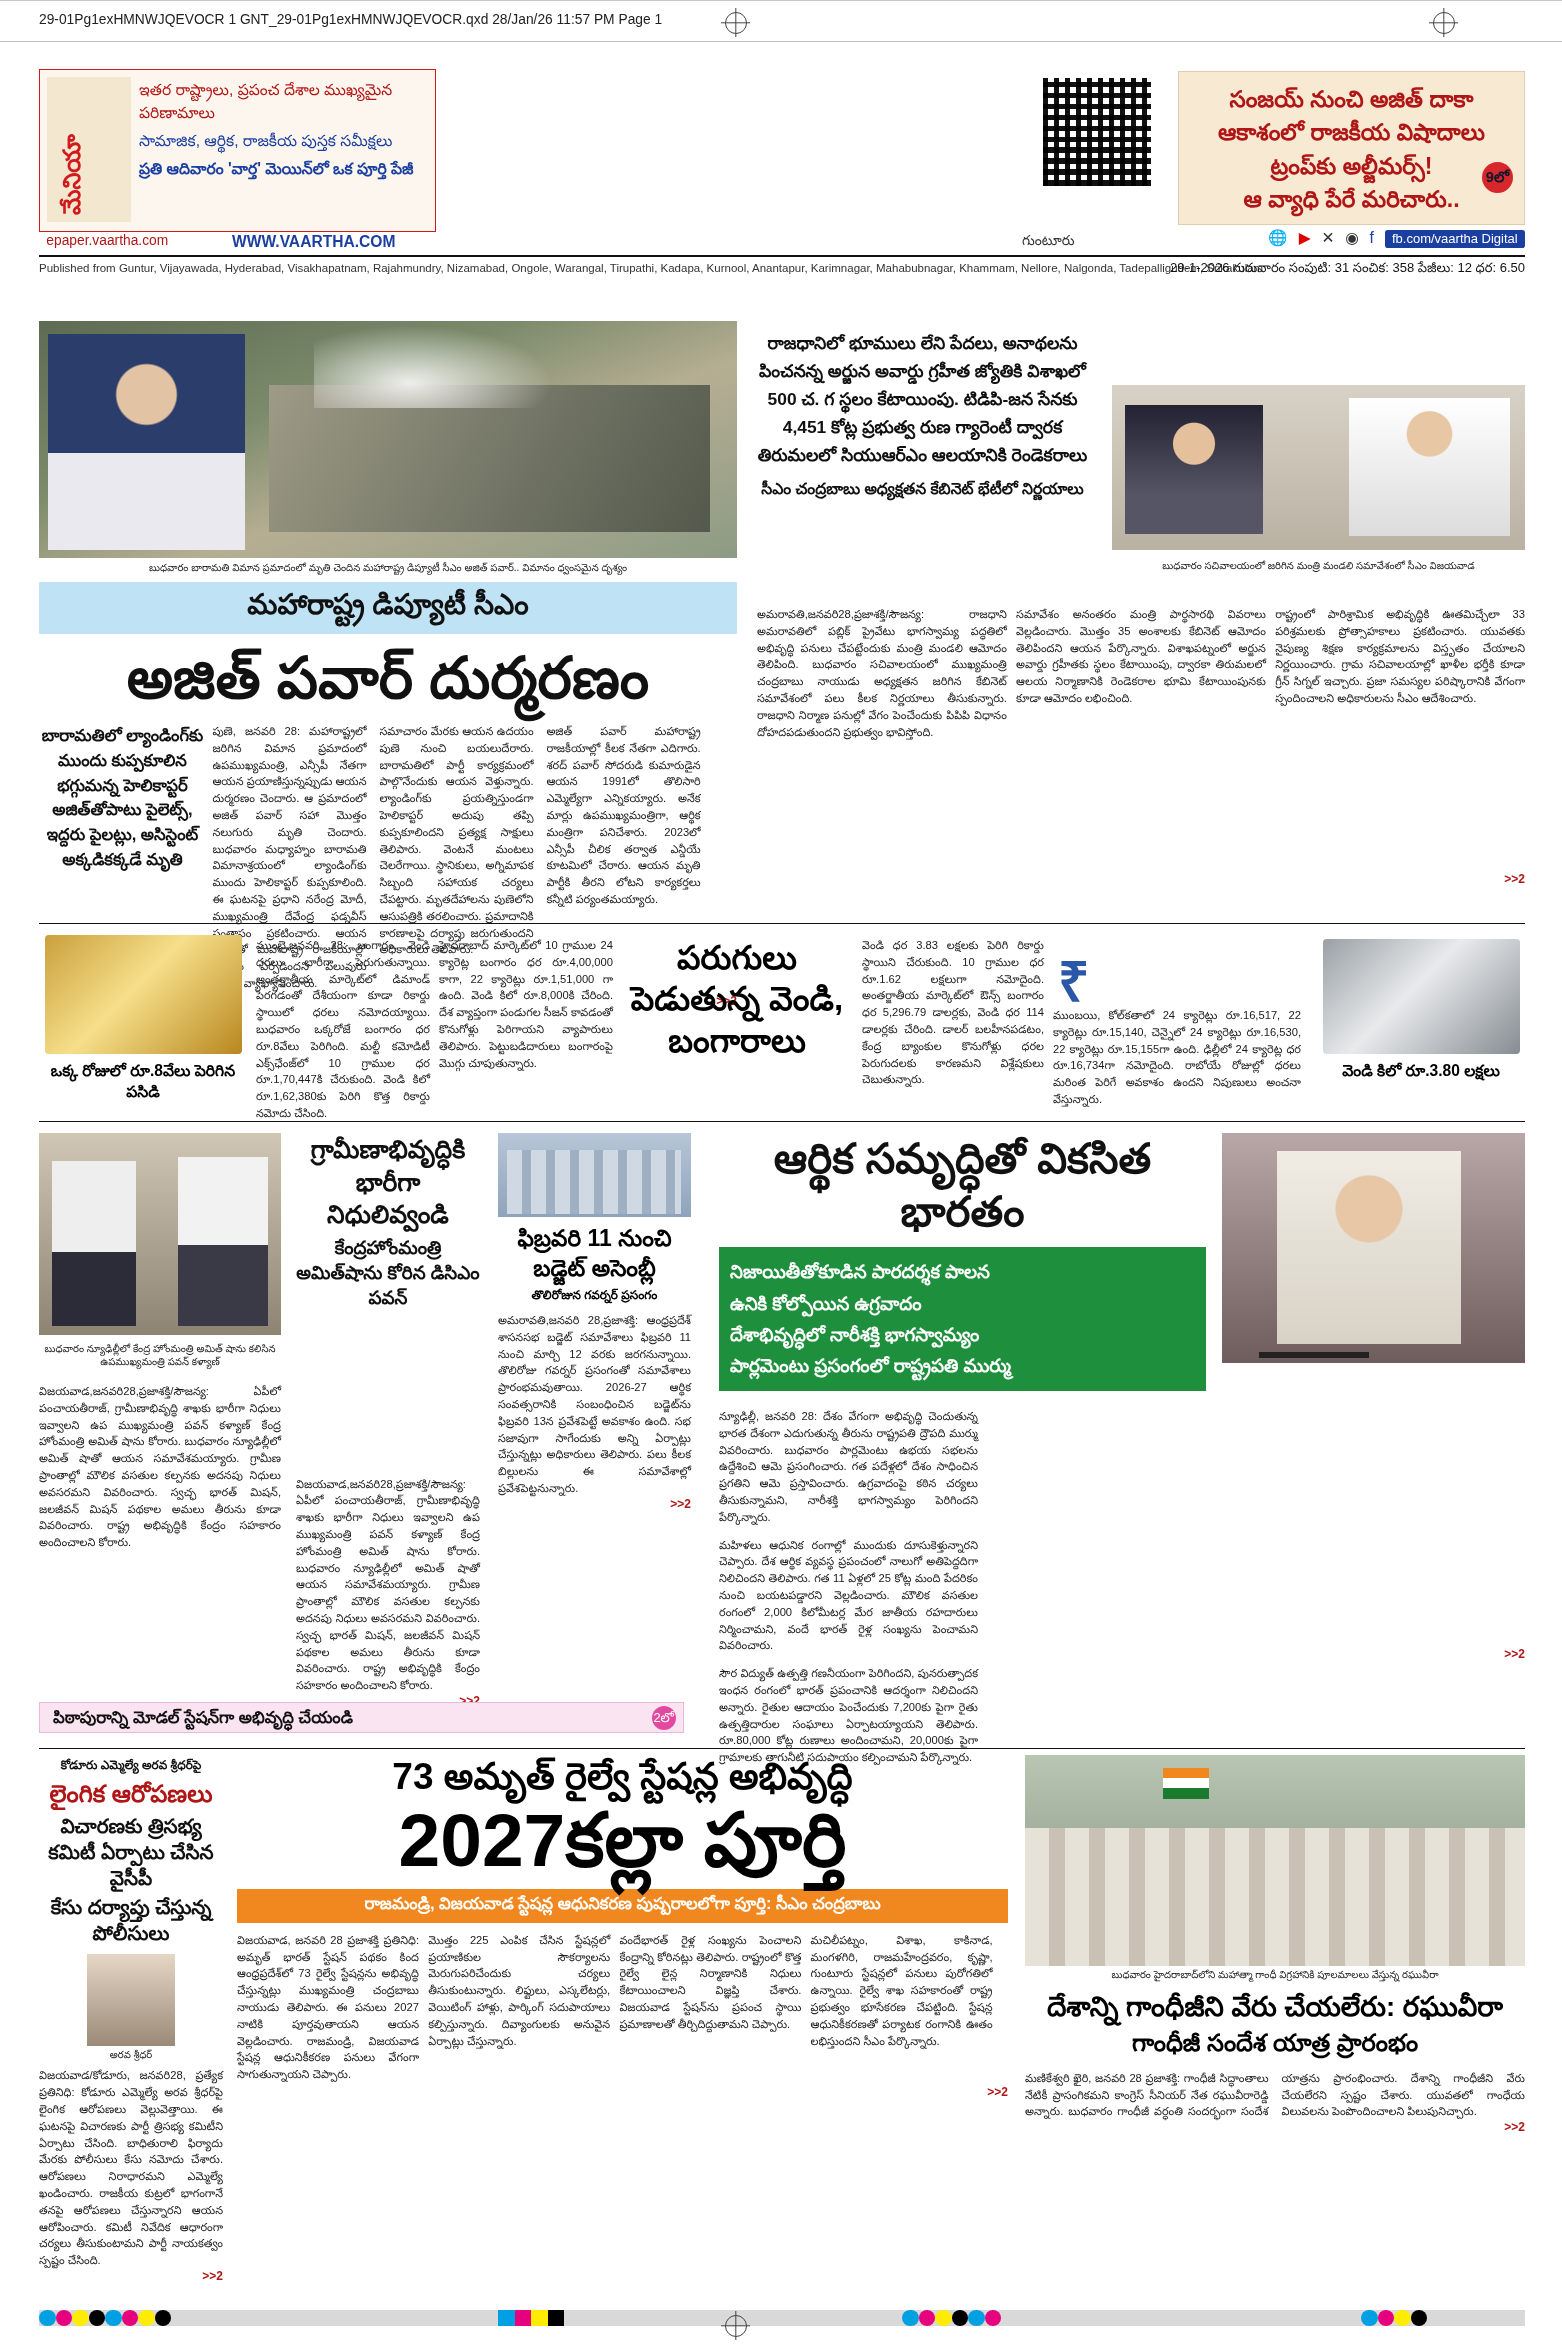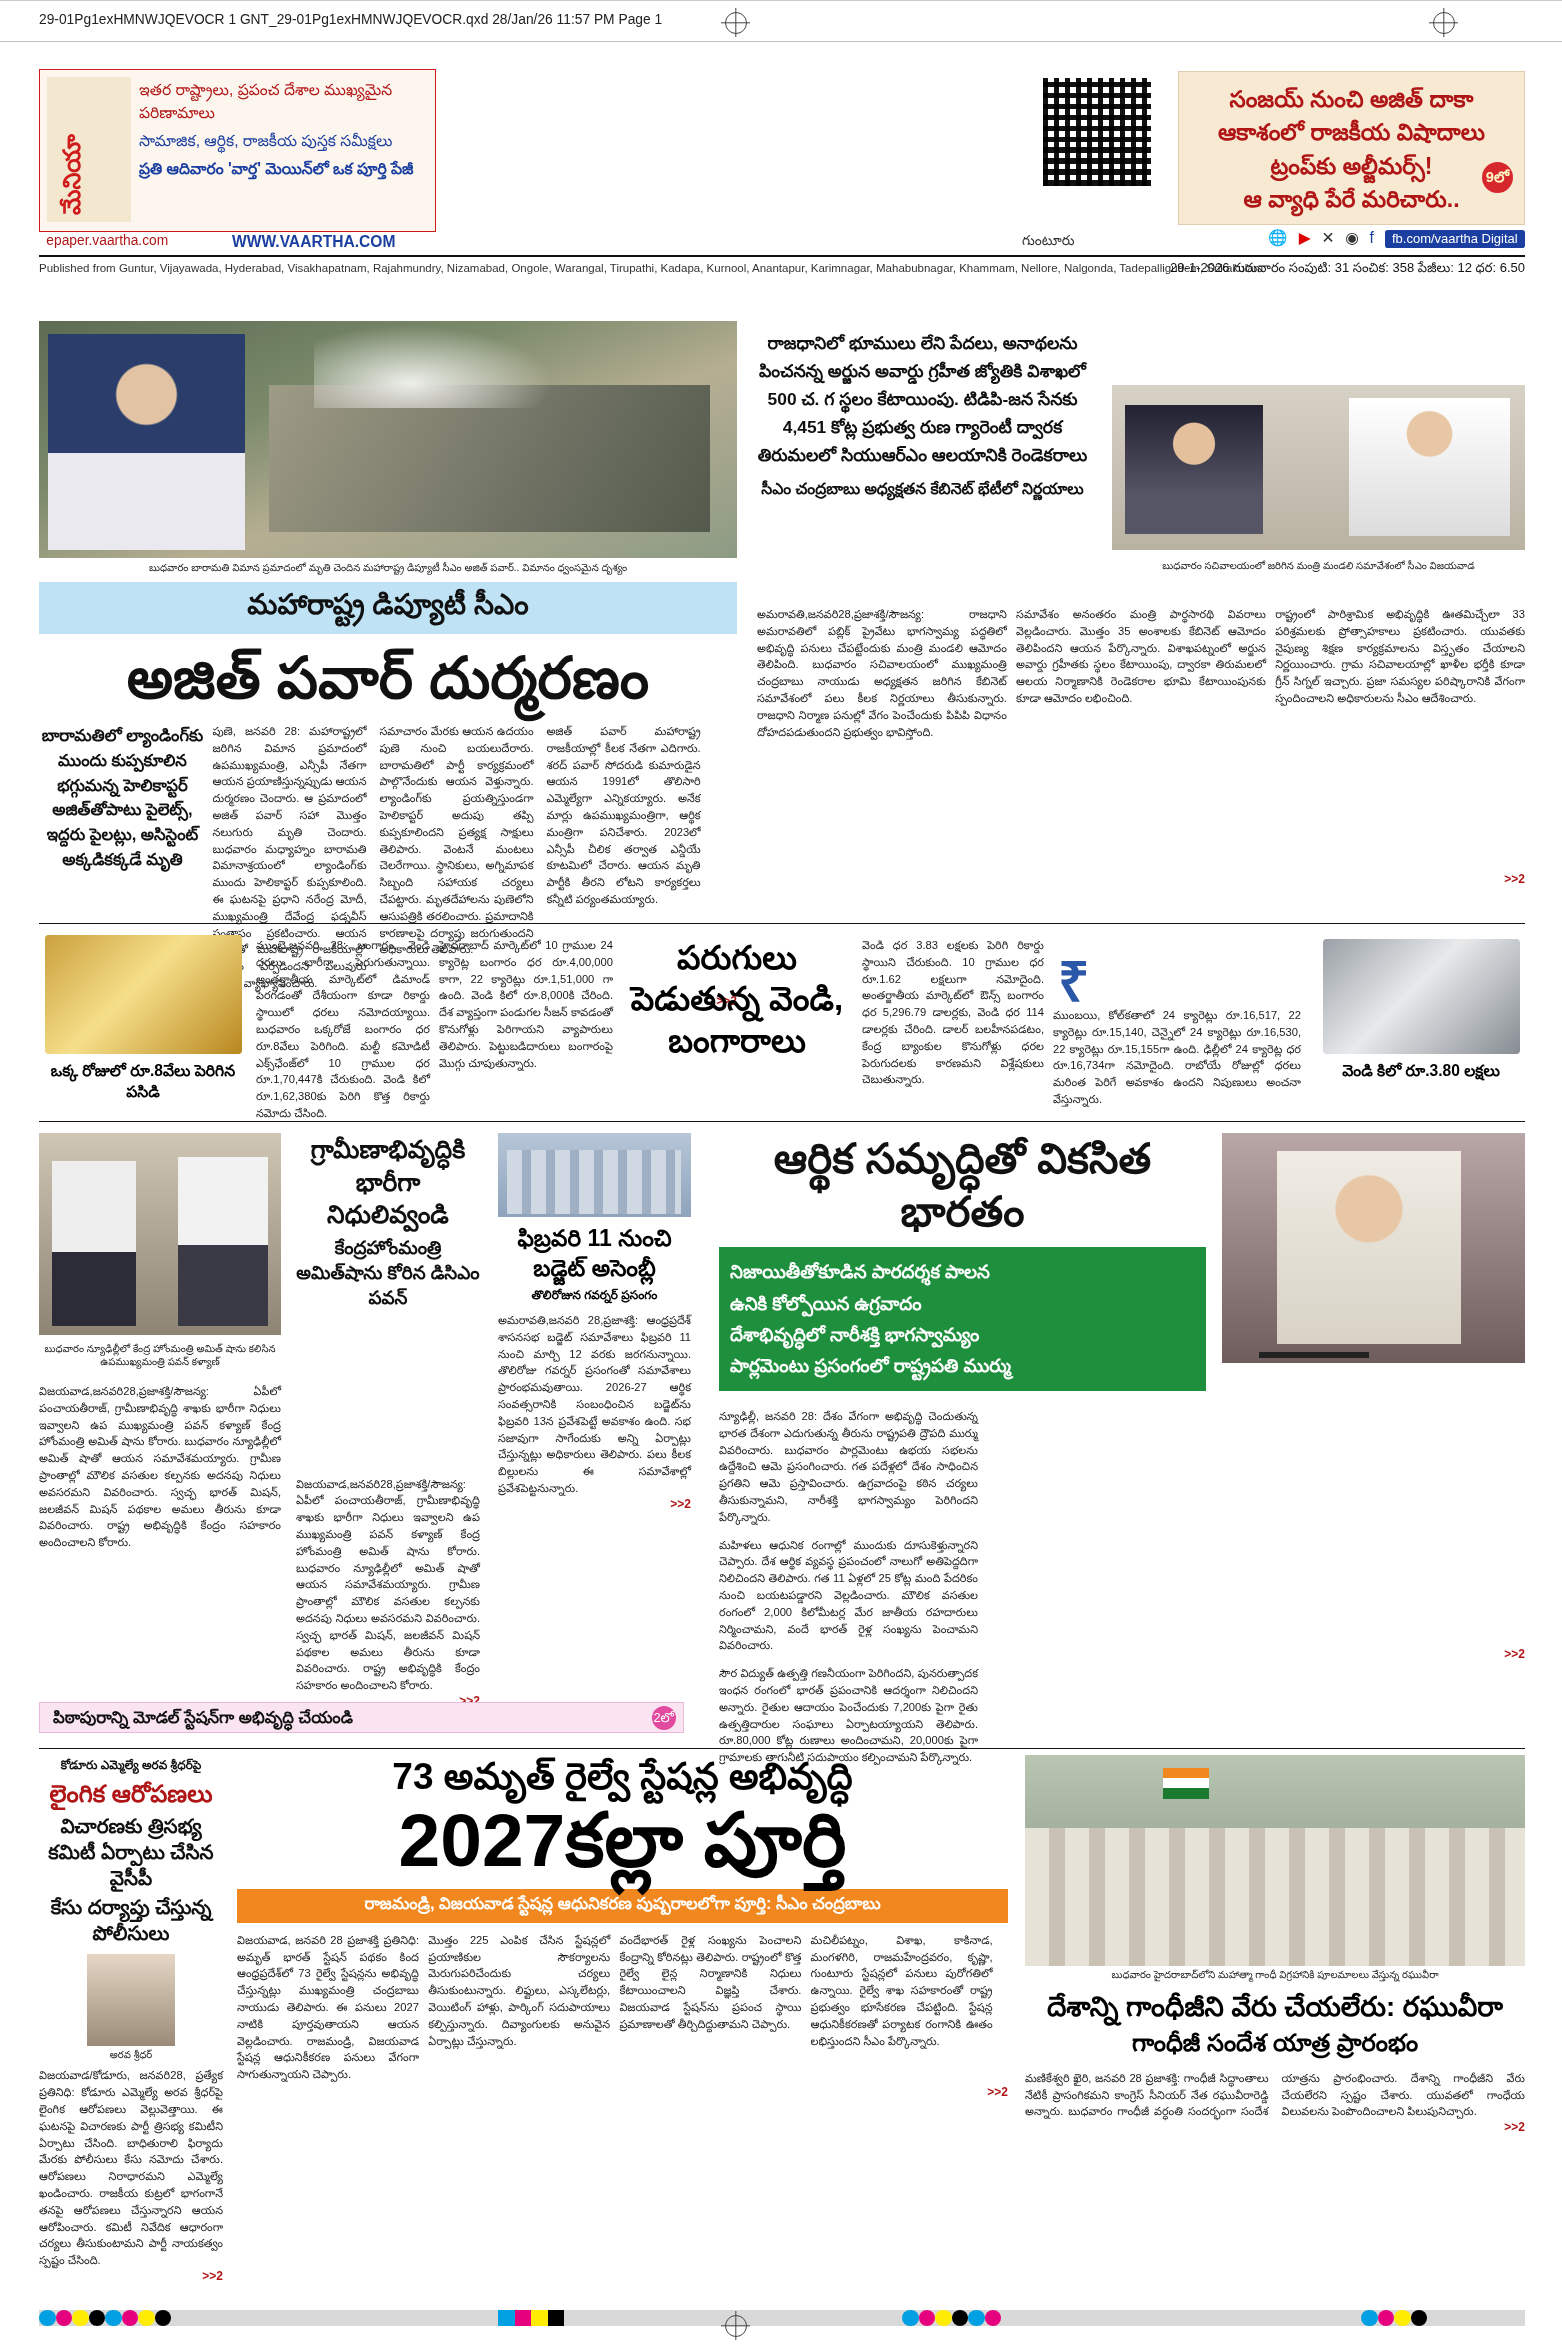--- a/index.html
+++ b/index.html
@@ -25,21 +25,21 @@
   .mh-title{position:absolute;left:418px;top:16.5px;width:569px;text-align:center;}
   .mh-tag{font-size:18.4px;color:#b01616;letter-spacing:0.9px;}
   .mh-logo{font-size:118px;line-height:108px;color:#2d2fa6;font-weight:bold;font-family:"Liberation Serif",serif;}
   .bird{position:absolute;left:514px;top:9.2px;width:110px;height:55px;}
   .qr{position:absolute;left:1001px;top:26px;width:108px;height:108px;background:
       repeating-linear-gradient(90deg,#111 0 5.5px,#fff 5.5px 11px),
       repeating-linear-gradient(0deg,#111 0 5.5px,transparent 5.5px 11px);
       background-blend-mode:multiply;border:3.7px solid #fff;}
   .promo{position:absolute;left:1139px;top:22px;width:347px;height:154px;background:#f7e9d2;border:0.9px solid #e0cdb0;text-align:center;padding-top:11px;box-sizing:border-box;}
   .promo div{color:#b01616;font-size:23px;line-height:1.45;font-weight:bold;}
-  .promo .pg{position:absolute;right:11px;bottom:31px;width:31px;height:31px;border-radius:50%;background:#d6272d;color:#fef9c3;font-size:14.7px;line-height:31px;}
+  .promo .pg{position:absolute;right:11px;bottom:31px;width:31px;height:31px;border-radius:50%;background:#d6272d;color:#0f172a;font-size:14.7px;line-height:31px;}
   .mh-bottom{position:absolute;left:0;top:184px;width:100%;font-size:13.8px;color:#b01616;}
   .mh-bottom .ep{position:absolute;left:7.3px;top:0;}
   .mh-bottom .www{position:absolute;left:193px;top:0;color:#1b3fa0;font-weight:bold;font-size:15.6px;}
   .mh-bottom .city{position:absolute;left:983px;top:0;color:#333;font-size:13.8px;}
   .socials{position:absolute;right:0;top:-3.7px;font-size:15.6px;color:#333;}
   .socials span{display:inline-block;margin-left:6.4px;}
   .fbtag{background:#1b3fa0;color:#fff;padding:1.8px 7.3px;border-radius:2.8px;font-size:13px;}
   .mh-rule{position:absolute;left:0;top:208px;width:100%;height:1.8px;background:#111;}
   .pubrow{position:absolute;left:0;top:213px;width:100%;font-size:11.5px;color:#333;}
   .pubrow .right{position:absolute;right:0;top:-1.8px;font-size:13px;color:#111;}

